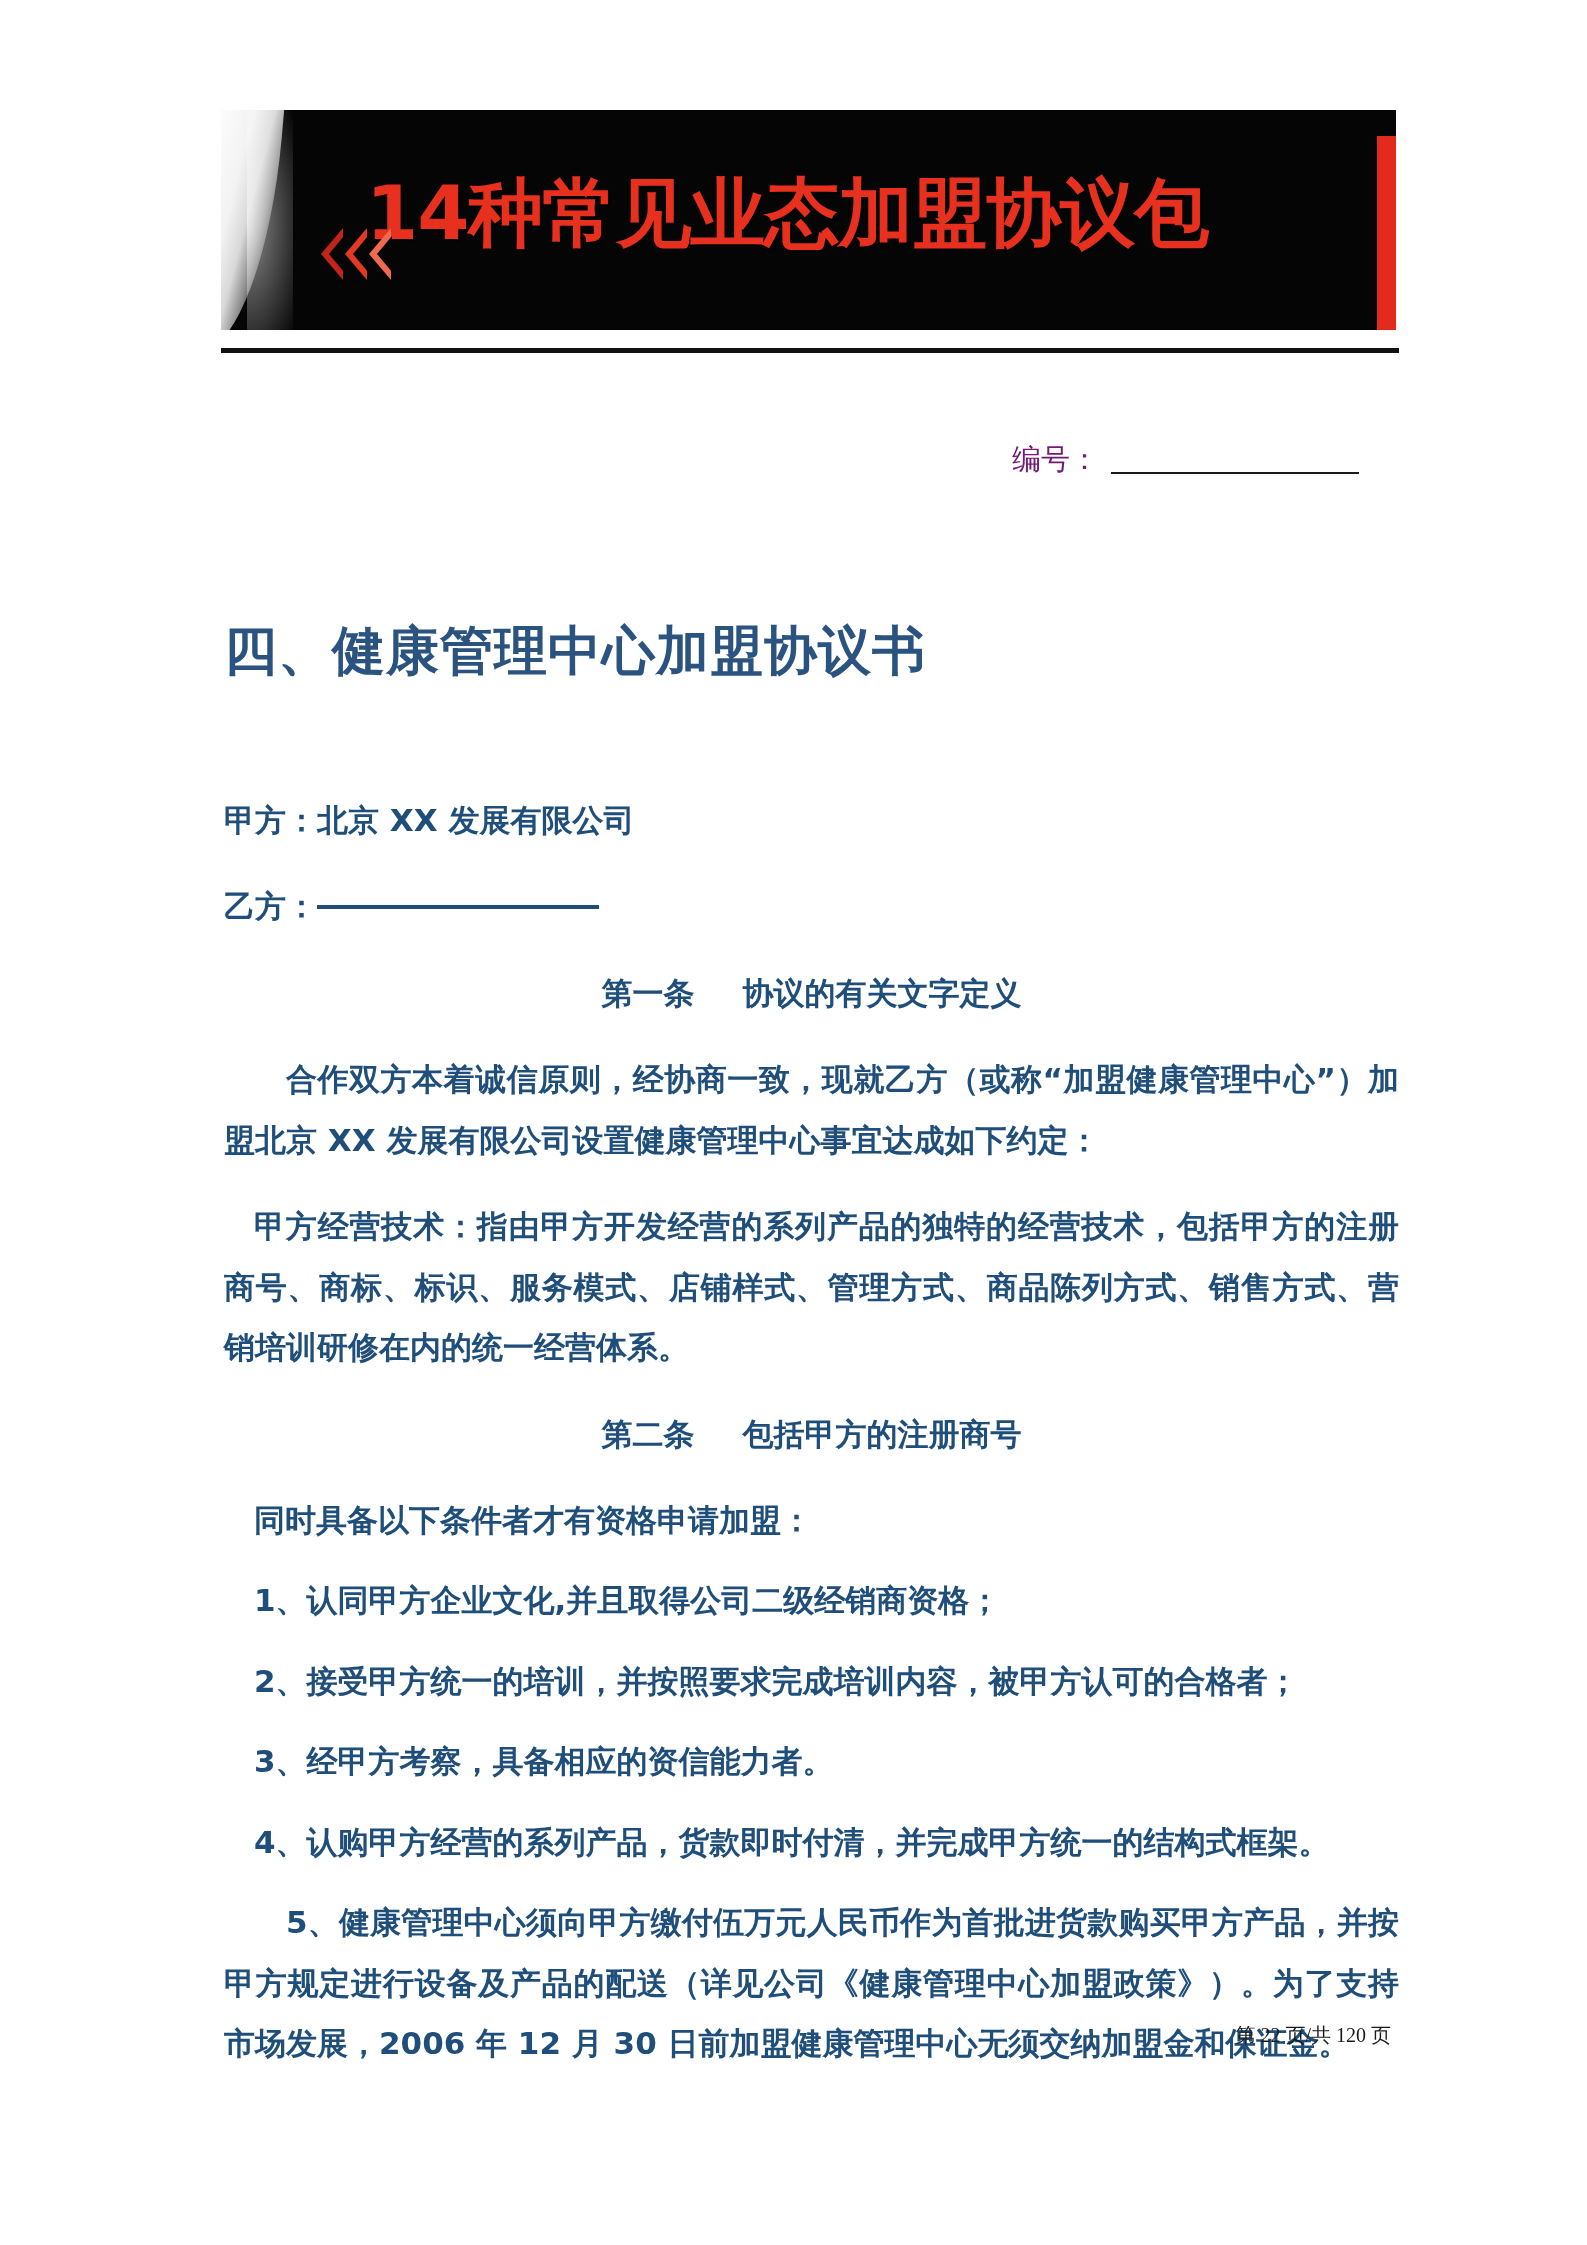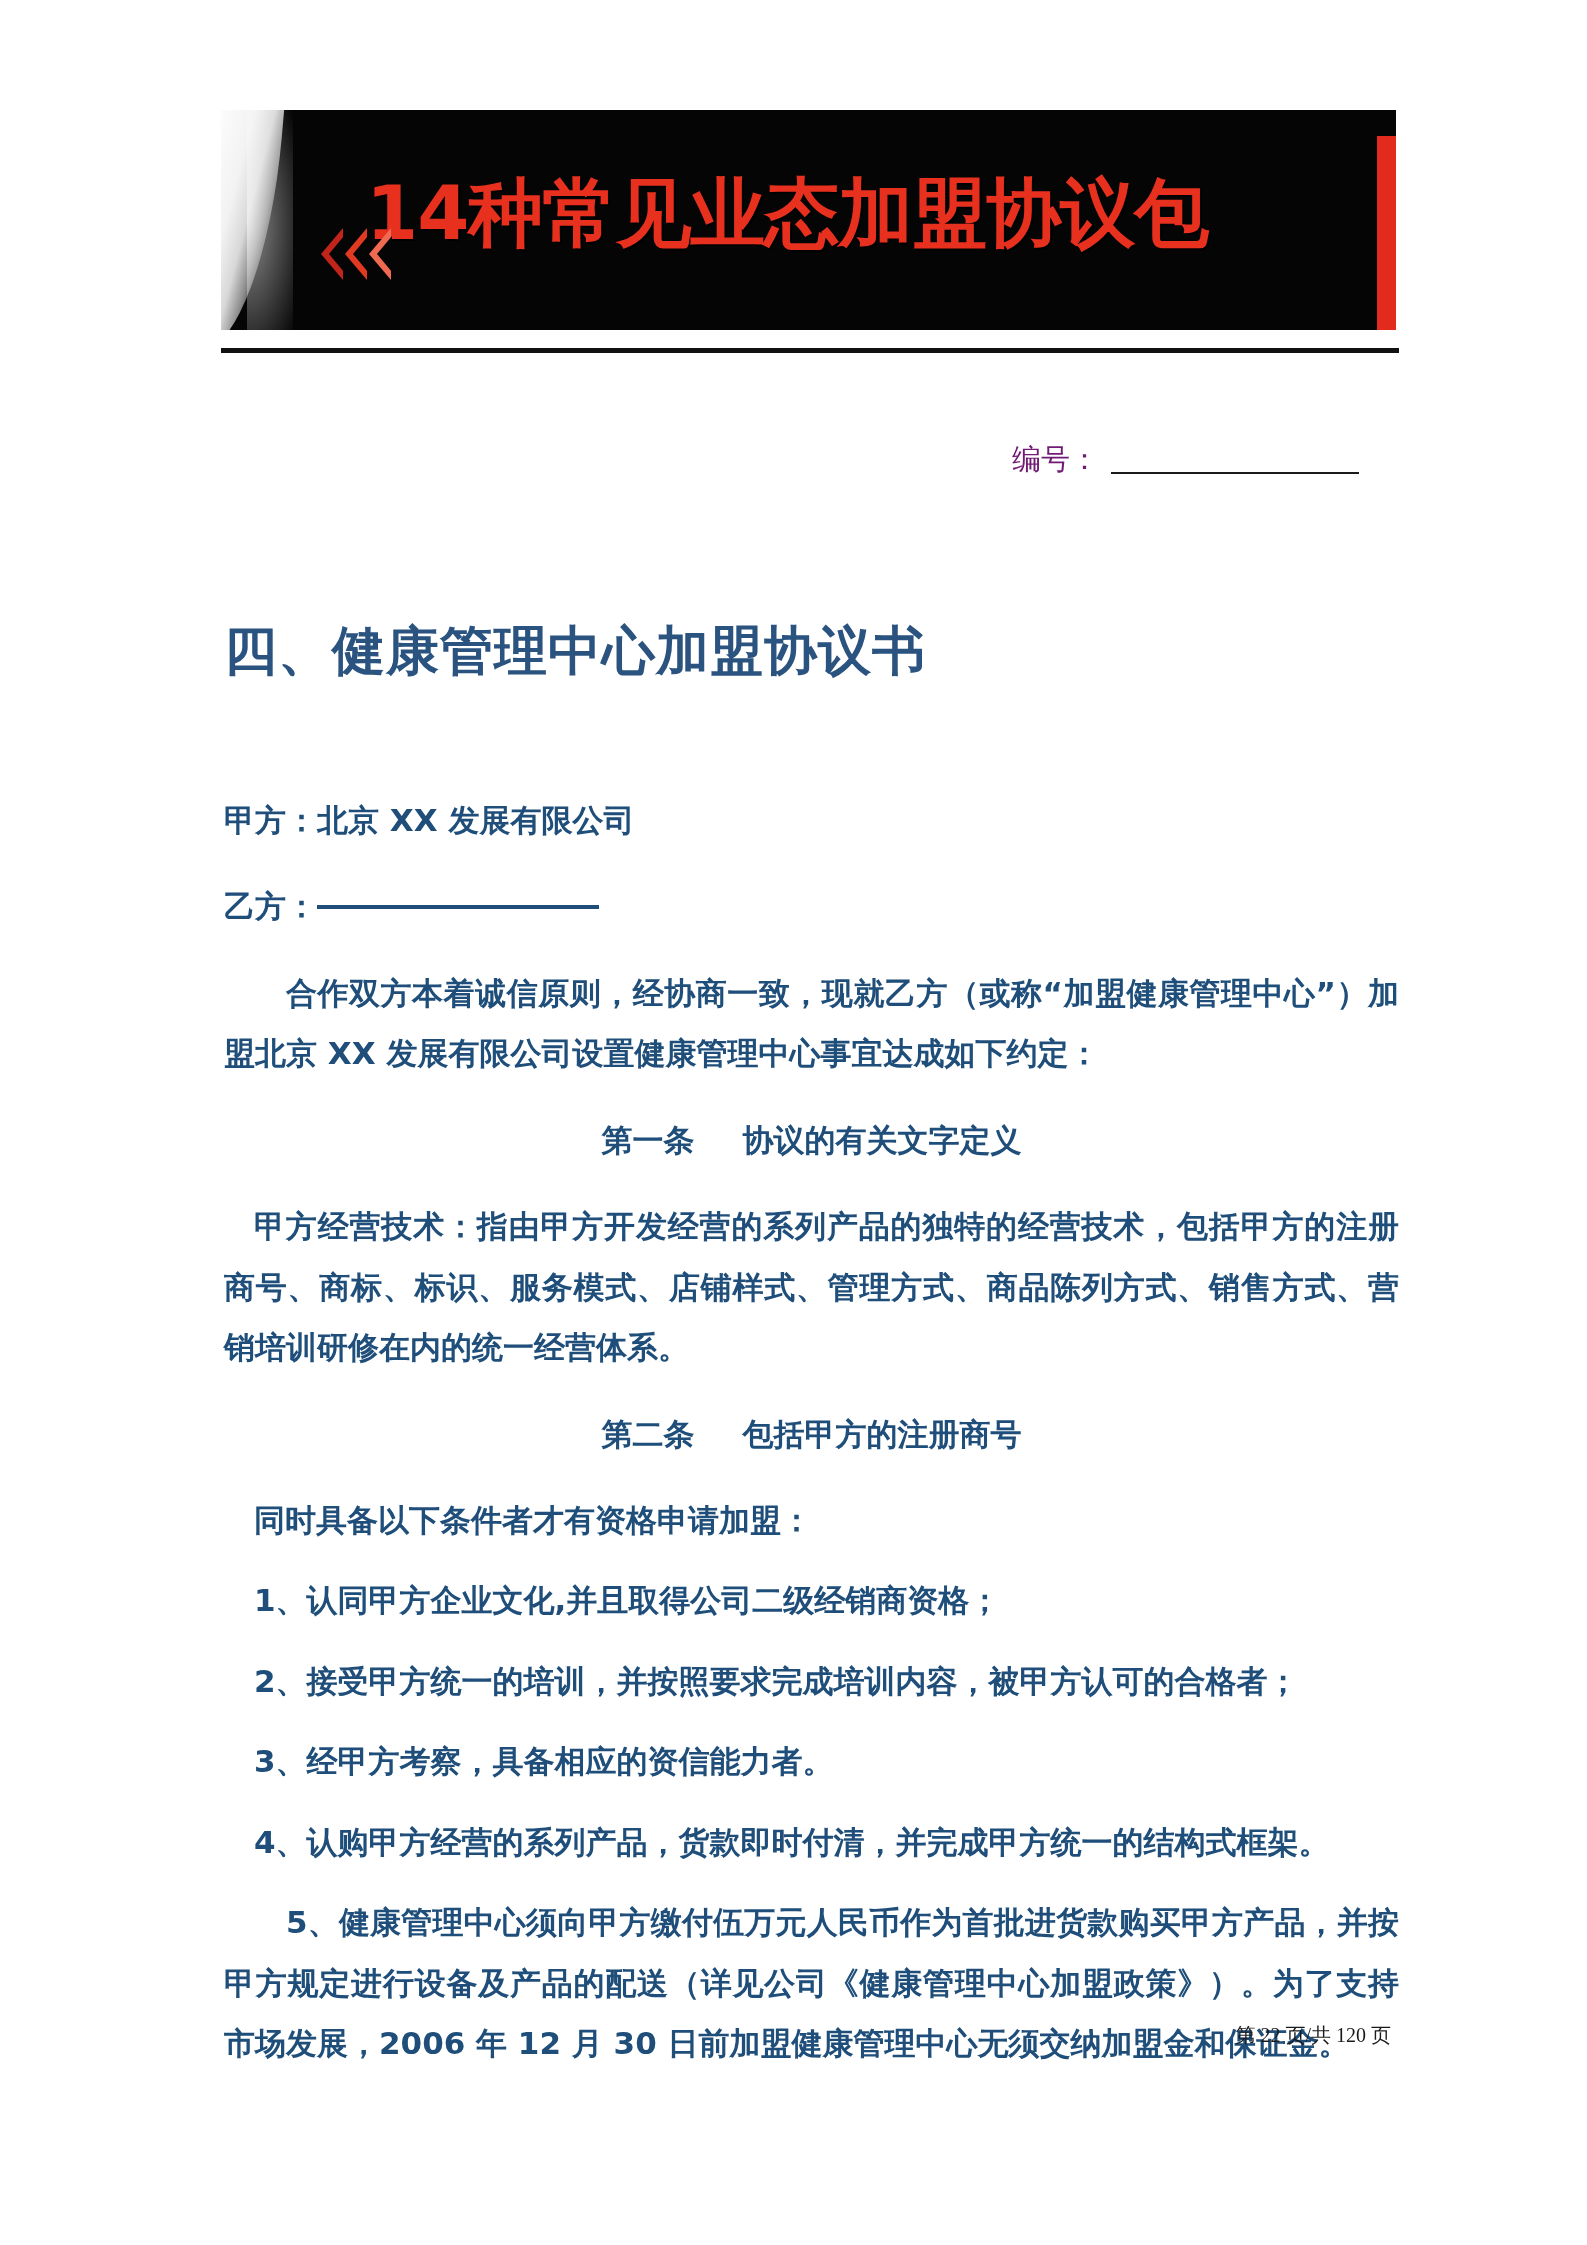--- a/index.html
+++ b/index.html
@@ -211,25 +211,25 @@
   <div class="doc-title">四、健康管理中心加盟协议书</div>
 
   <div class="body-block">
 
     <p class="p">甲方：北京 XX 发展有限公司</p>
 
     <p class="p">
       <span>乙方：</span><span class="yifang-blank"></span>
     </p>
 
-    <p class="p indent">合作双方本着诚信原则，经协商一致，现就乙方（或称“加盟健康管理中心”）加盟北京 XX 发展有限公司设置健康管理中心事宜达成如下约定：</p>
-
     <p class="p center">
       <span>第一条</span><span class="gap"></span><span>协议的有关文字定义</span>
     </p>
+
+    <p class="p indent">合作双方本着诚信原则，经协商一致，现就乙方（或称“加盟健康管理中心”）加盟北京 XX 发展有限公司设置健康管理中心事宜达成如下约定：</p>
 
     <p class="p indent-sm">甲方经营技术：指由甲方开发经营的系列产品的独特的经营技术，包括甲方的注册商号、商标、标识、服务模式、店铺样式、管理方式、商品陈列方式、销售方式、营销培训研修在内的统一经营体系。</p>
 
     <p class="p center">
       <span>第二条</span><span class="gap"></span><span>包括甲方的注册商号</span>
     </p>
 
     <p class="p tight indent-sm">同时具备以下条件者才有资格申请加盟：</p>
 
     <p class="p tight indent-sm">1、认同甲方企业文化,并且取得公司二级经销商资格；</p>

